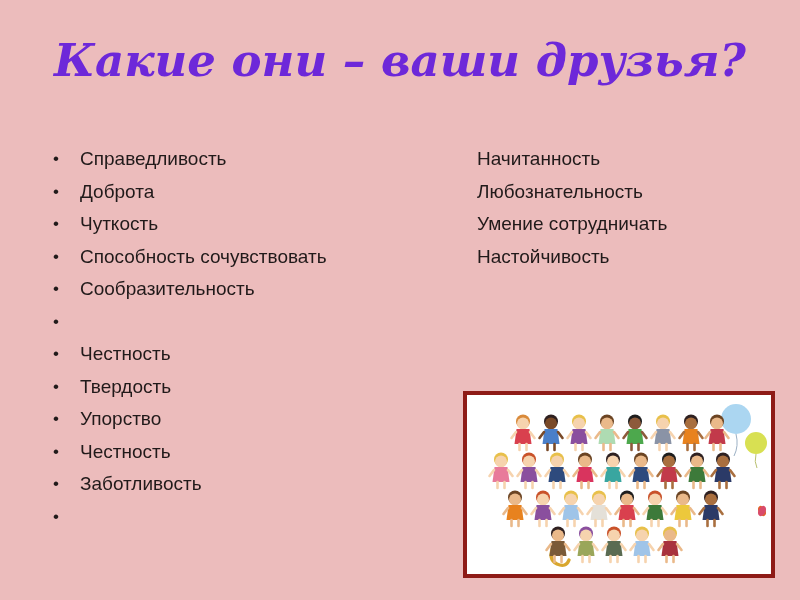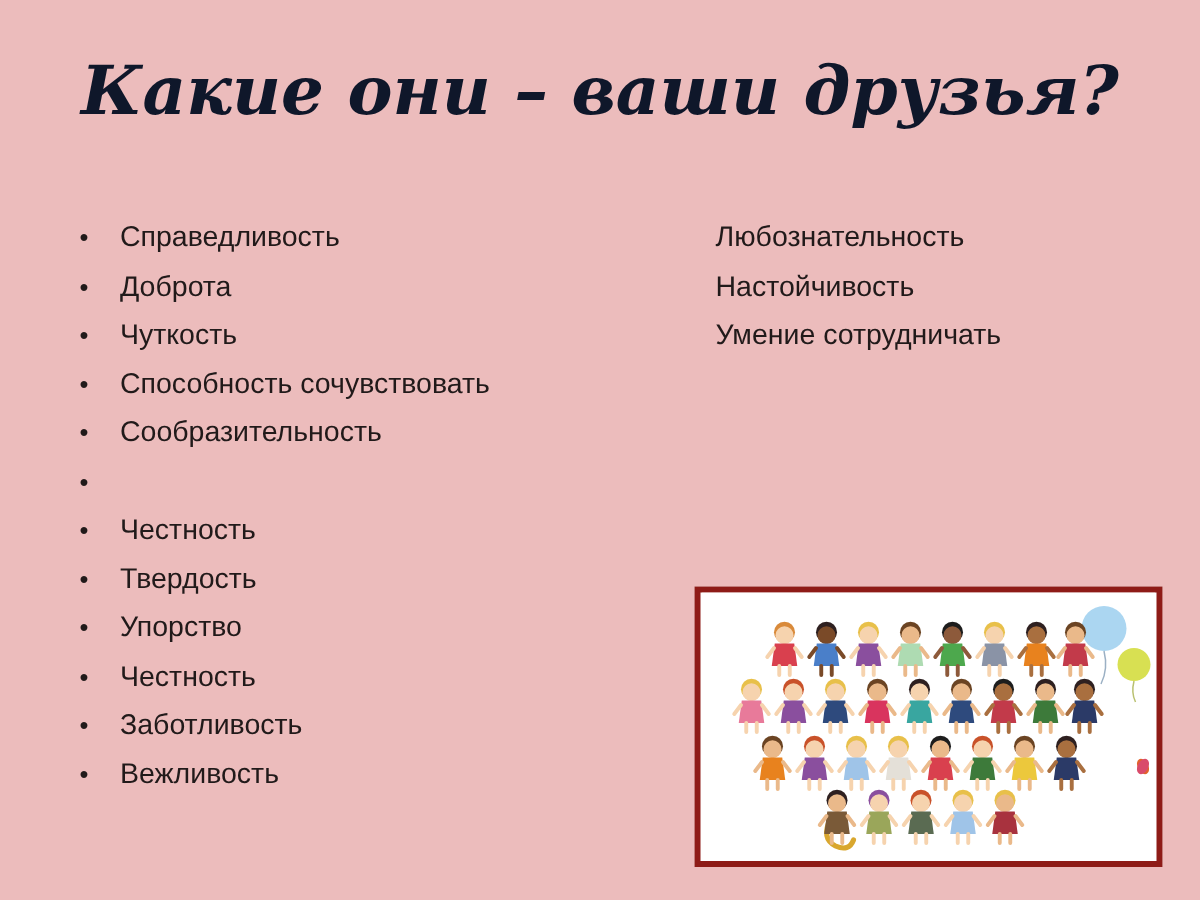--- a/index.html
+++ b/index.html
@@ -17,21 +17,21 @@
     position: absolute;
     left: 0;
     right: 0;
     top: 34px;
     text-align: center;
     font-family: "DejaVu Serif", serif;
     font-style: italic;
     font-weight: bold;
     font-size: 45px;
     letter-spacing: 0px;
-    color: #0f172a;
+    color: #6d28d9;
     white-space: nowrap;
   }
 
   .list {
     position: absolute;
     list-style: none;
     margin: 0;
     padding: 0;
     color: #211a1a;
     font-size: 19px;
@@ -89,27 +89,28 @@
     <li><span class="bullet">•</span><span>Доброта</span></li>
     <li><span class="bullet">•</span><span>Чуткость</span></li>
     <li><span class="bullet">•</span><span>Способность сочувствовать</span></li>
     <li><span class="bullet">•</span><span>Сообразительность</span></li>
     <li><span class="bullet">•</span></li>
     <li><span class="bullet">•</span><span>Честность</span></li>
     <li><span class="bullet">•</span><span>Твердость</span></li>
     <li><span class="bullet">•</span><span>Упорство</span></li>
     <li><span class="bullet">•</span><span>Честность</span></li>
     <li><span class="bullet">•</span><span>Заботливость</span></li>
-    <li><span class="bullet">•</span><span>Вежливость</span></li>
+    <li><span class="bullet">•</span></li>
   </ul>
 
   <ul class="list right-list">
+    <li>Начитанность</li>
     <li>Любознательность</li>
+    <li>Умение сотрудничать</li>
     <li>Настойчивость</li>
-    <li>Умение сотрудничать</li>
   </ul>
 
   <div class="picture-frame">
     <svg viewBox="0 0 302 179" xmlns="http://www.w3.org/2000/svg">
       <defs>
         <g id="kid">
           <circle cx="0" cy="-1.5" r="7" fill="var(--hair,#5a3a22)"></circle>
           <circle cx="0" cy="0.5" r="6" fill="var(--skin,#f2c9a0)"></circle>
           <path d="M-6.5,6 L6.5,6 L8.5,21 L-8.5,21 Z" fill="var(--cloth,#d9404e)"></path>
           <line x1="-7" y1="9" x2="-11.5" y2="15" stroke="var(--skin,#f2c9a0)" stroke-width="2.6" stroke-linecap="round"></line>

